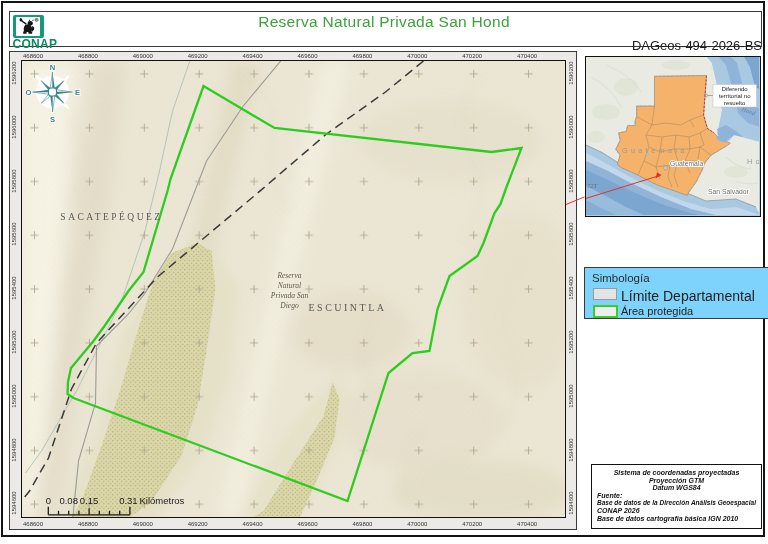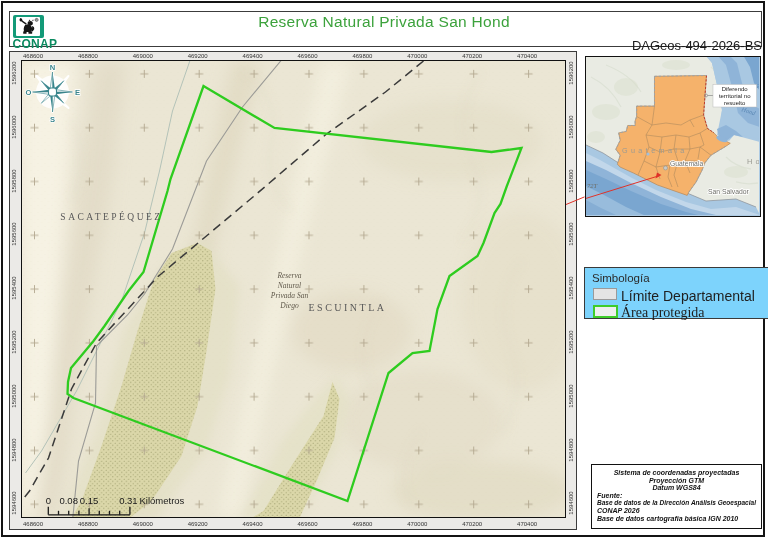--- a/index.html
+++ b/index.html
@@ -261,21 +261,21 @@
   <line x1="0" y1="141.4" x2="73.5" y2="118.6" stroke="#e03228" stroke-width="1"></line>
   <path d="M75.5,118 L69.5,121.5 L71,115.4 Z" fill="#e03228"></path>
 </svg>
 </div>
 
 <div class="abs" style="left:584px;top:266.5px;width:194px;height:52.5px;background:#7dd3fc;border:1.5px solid #3a3a3a;box-sizing:border-box;">
   <div class="abs" style="left:7px;top:4px;font-size:11.5px;color:#2b2b2b;">Simbología</div>
   <div class="abs" style="left:7.5px;top:20.5px;width:22px;height:10px;border:1px solid #9a9a9a;background:#e4e4e4;"></div>
   <div class="abs" style="left:36px;top:20px;font-size:14px;color:#1f1f1f;">Límite Departamental</div>
   <div class="abs" style="left:7.5px;top:37.5px;width:21px;height:9px;border:2.4px solid #3ecc2a;background:#eee;"></div>
-  <div class="abs" style="left:36px;top:37px;font-size:14px;color:#1f1f1f;font-family:Liberation Serif, serif;">Área protegida</div>
+  <div class="abs" style="left:36px;top:37px;font-size:11px;color:#1f1f1f;">Área protegida</div>
 </div>
 
 <div class="abs" style="left:591px;top:464px;width:171px;height:65px;border:1.5px solid #111;box-sizing:border-box;background:#fff;font-size:7px;font-weight:bold;font-style:italic;color:#111;line-height:7.6px;padding:4px 5px;">
   <div style="text-align:center;">Sistema de coordenadas proyectadas</div>
   <div style="text-align:center;">Proyección GTM</div>
   <div style="text-align:center;">Datum WGS84</div>
   <div>Fuente:</div>
   <div style="display:flex;justify-content:space-between;font-size:6.5px;">
       <span>Base</span>
       <span>de</span>

